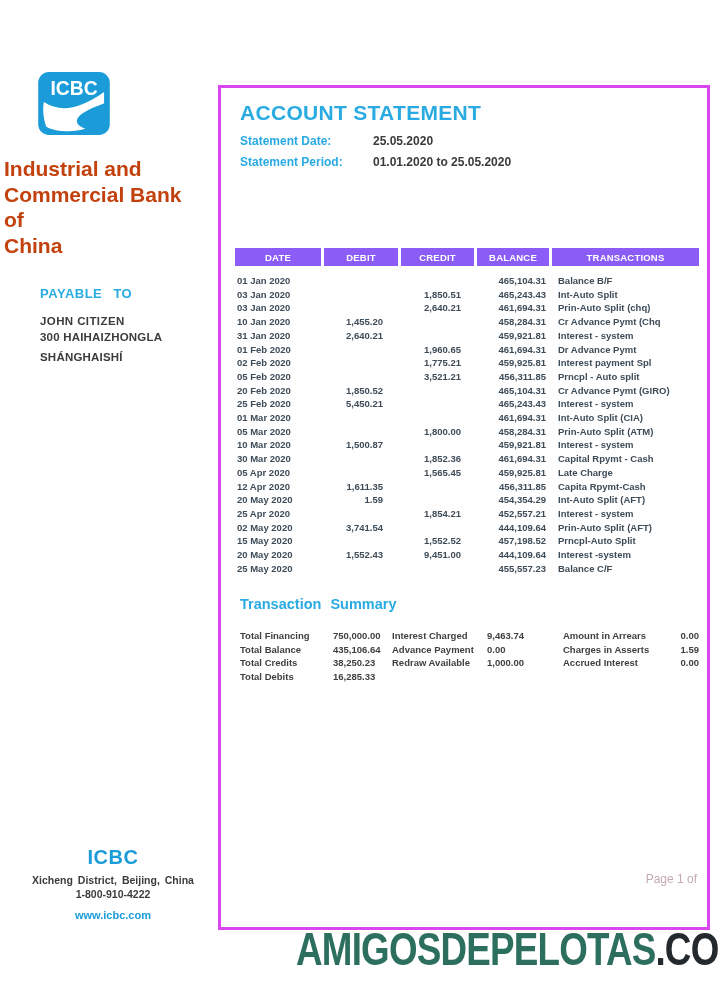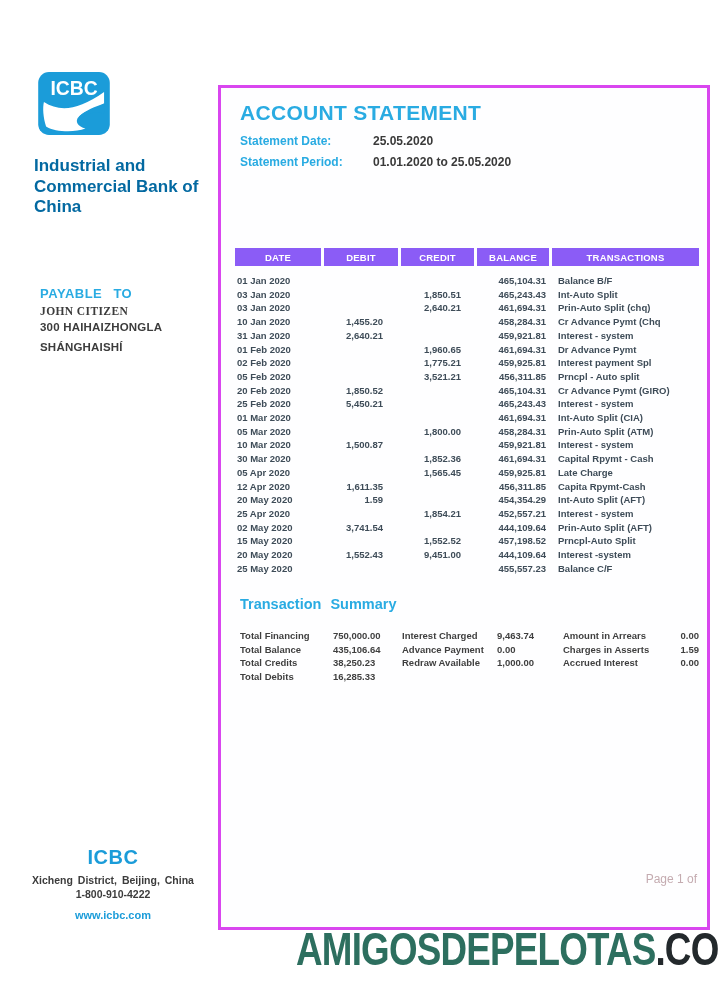--- a/index.html
+++ b/index.html
@@ -2,25 +2,25 @@
 <html><head>
 <meta charset="utf-8">
 <style>
   * { margin:0; padding:0; box-sizing:border-box; }
   html,body { background:#ffffff; }
   body { font-family:"Liberation Sans", sans-serif; }
   .page { position:relative; width:720px; height:1000px; background:#fff; overflow:hidden; }
 
   
   .logo-wrap { position:absolute; left:38px; top:72px; }
-  .bank-name { position:absolute; left:34px; top:156px; width:200px;
-               font-size:17px; font-weight:bold; color:#0369a1; line-height:1.22; }
+  .bank-name { position:absolute; left:4px; top:156px; width:200px;
+               font-size:21px; font-weight:bold; color:#c2410c; line-height:1.22; }
   .payable { position:absolute; left:40px; top:286px; }
   .payable-label { font-size:13px; font-weight:bold; color:#29abe2; word-spacing:7px; letter-spacing:.5px; }
-  .payee-name { margin-top:4px; font-size:11.5px; font-weight:bold; color:#3c3c3c; letter-spacing:.4px;font-family:Liberation Serif, serif; }
+  .payee-name { margin-top:14px; font-size:11.5px; font-weight:bold; color:#3c3c3c; letter-spacing:.4px; }
   .payee-addr1 { margin-top:4px; font-size:11.5px; font-weight:bold; color:#3c3c3c; letter-spacing:.2px; }
   .payee-addr2 { margin-top:8px; font-size:11.5px; font-weight:bold; color:#3c3c3c; letter-spacing:.2px; }
 
   .footer-left { position:absolute; left:8px; top:846px; width:210px; text-align:center; }
   .footer-bank { font-size:20px; font-weight:bold; color:#1b9cd9; letter-spacing:.5px; }
   .footer-addr { margin-top:5px; font-size:10.5px; font-weight:bold; color:#3c3c3c; word-spacing:2px; }
   .footer-phone { margin-top:2px; font-size:10.5px; font-weight:bold; color:#3c3c3c; }
   .footer-site { margin-top:9px; font-size:11px; font-weight:bold; color:#1b9cd9; word-spacing:2px; }
 
   
@@ -48,21 +48,21 @@
   .td-balance { text-align:right; padding-right:3px; }
   .td-trans { padding-left:6px; }
 
   
   .summary { position:absolute; left:19px; top:508px; width:460px; }
   .summary-title { font-size:14.5px; font-weight:bold; color:#29abe2; word-spacing:5px; }
   .summary-body { position:relative; margin-top:17px; height:70px;
                   font-size:9.5px; font-weight:bold; color:#3f3f3f; }
   .sum-group { position:absolute; top:0; }
   .sum-group.g1 { left:0; }
-  .sum-group.g2 { left:162px; }
+  .sum-group.g2 { left:152px; }
   .sum-group.g3 { left:323px; }
   .sum-row { display:flex; line-height:13.5px; }
   .g1 .sum-label { width:93px; }
   .g2 .sum-label { width:95px; }
   .g3 .sum-label { width:98px; }
   .g3 .sum-value { width:38px; text-align:right; }
 
   .page-indicator { position:absolute; right:10px; top:784px; font-size:12px; color:#c4abb0; }
 
   

